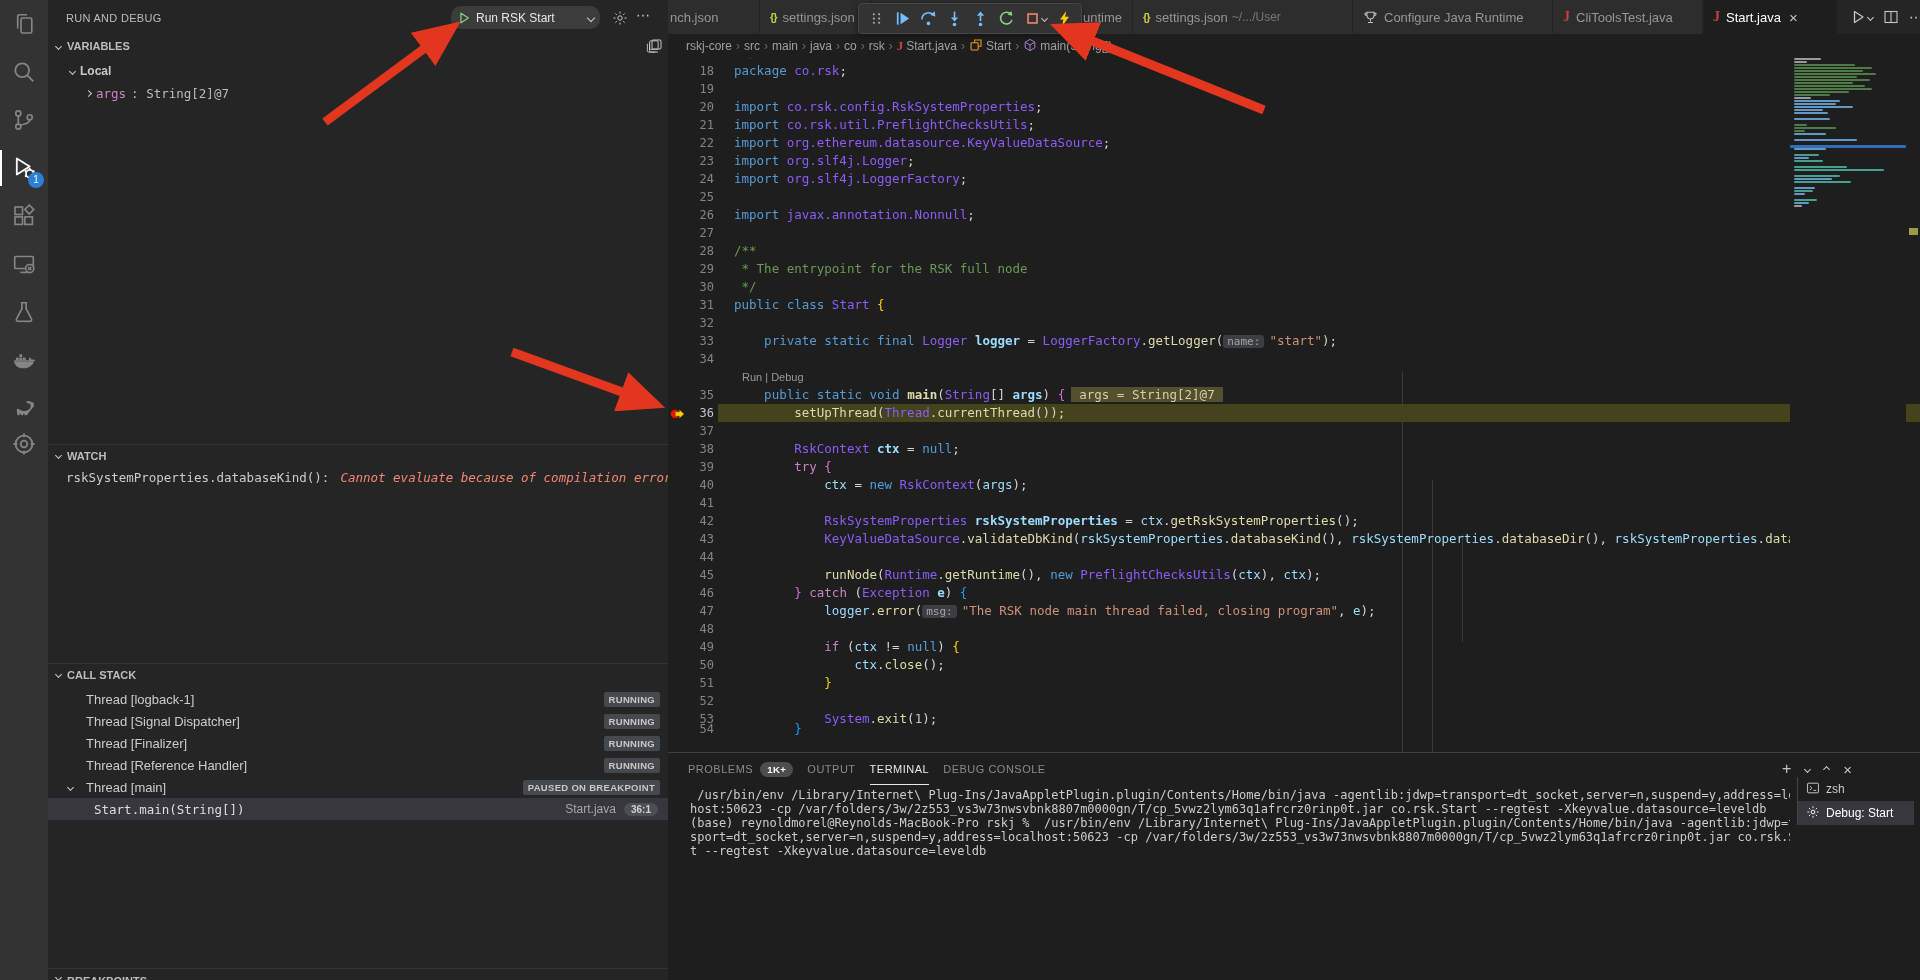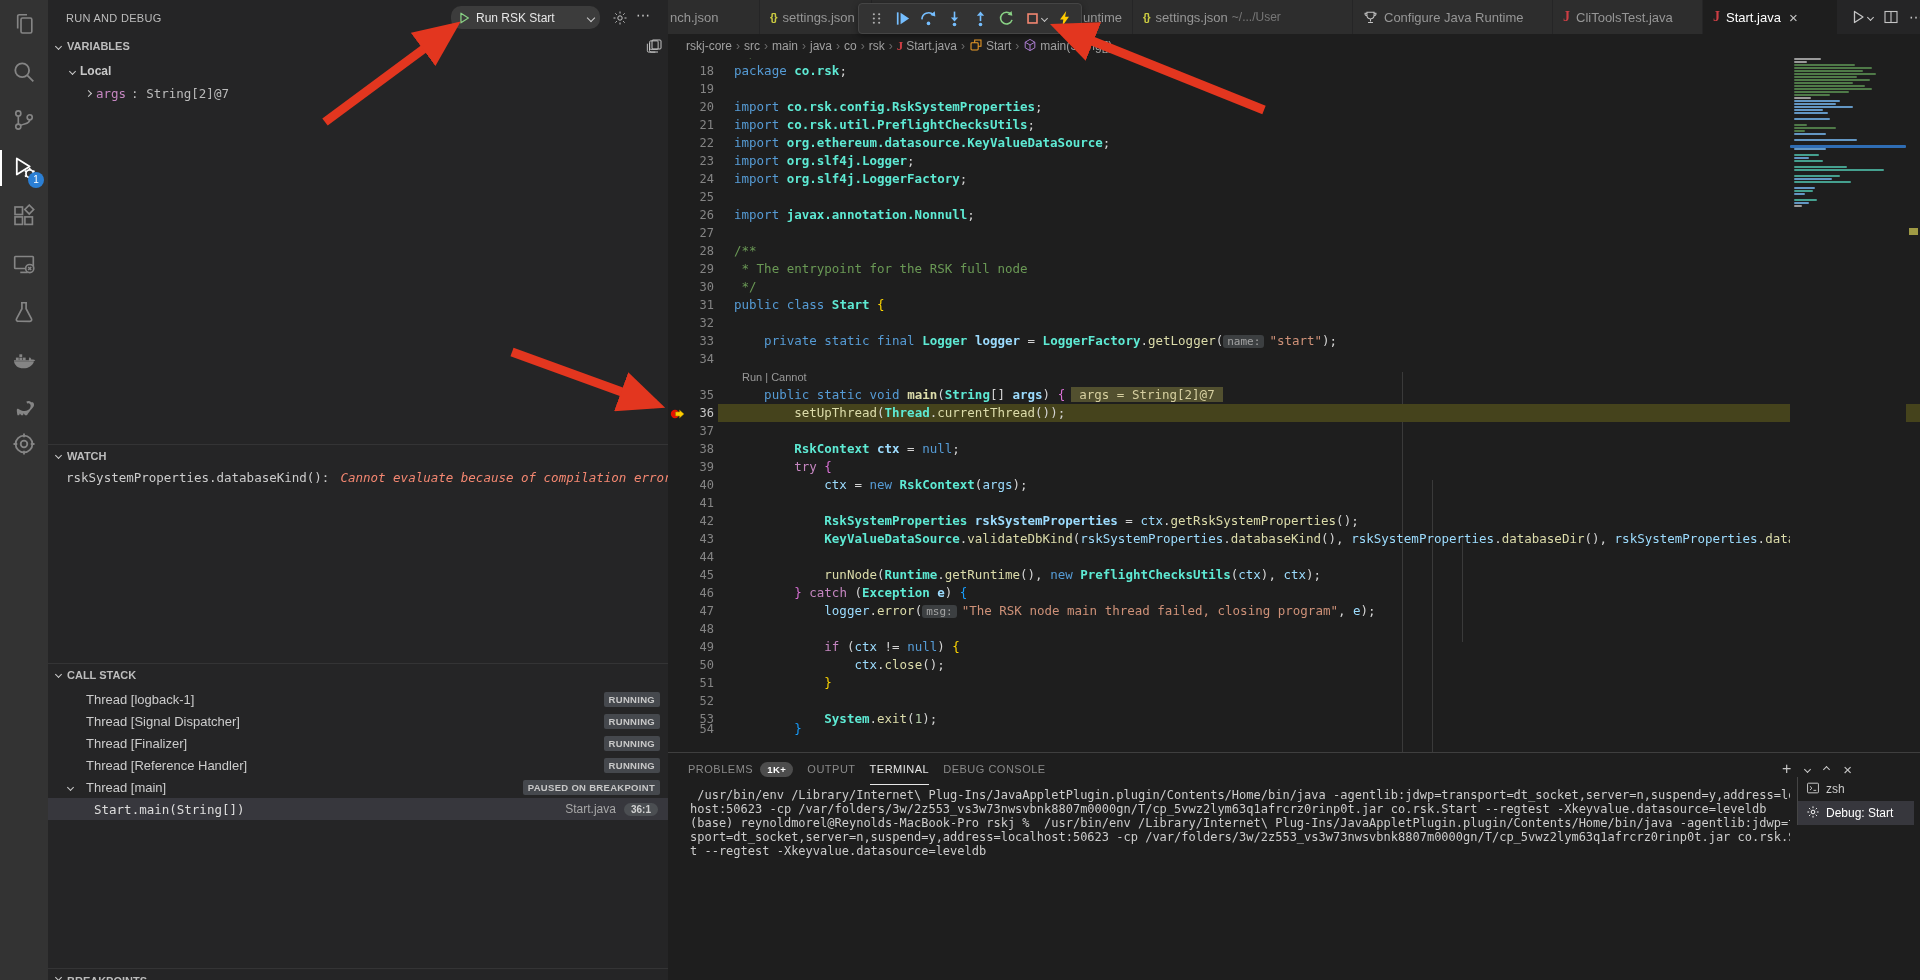--- a/index.html
+++ b/index.html
@@ -96,21 +96,21 @@
   #code-lines { position:absolute; left:0; top:-14px; width:100%; }
   .crow { position:absolute; left:0; width:100%; height:18px; display:flex; align-items:center;
           font-family:"DejaVu Sans Mono", monospace; font-size:12.5px; line-height:18px; white-space:pre; cursor:text; }
   .bpcol { flex:0 0 18px; height:18px; position:relative; }
   .bpcol svg { position:absolute; left:2px; top:1.5px; width:16px; height:16px; }
   .lnum { flex:0 0 28px; text-align:right; color:#858585; font-size:12px; }
   .crow.current .lnum { color:#c6c6c6; }
   .ltext { margin-left:20px; flex:1; height:18px; overflow:hidden; }
   .crow.current .bg { position:absolute; left:50px; right:0; top:0; bottom:0; background:#45431c; }
   .ltext, .bpcol, .lnum { position:relative; z-index:1; }
-  .tk-kw  { color:#569cd6; } .tk-kwc { color:#c586c0; } .tk-typ { color:#5eead4;font-weight:bold; }
+  .tk-kw  { color:#569cd6; } .tk-kwc { color:#c586c0; } .tk-typ { color:#8b5cf6; }
   .tk-fn  { color:#dcdcaa; } .tk-fnb { color:#dcdcaa; font-weight:bold; }
   .tk-var { color:#9cdcfe; } .tk-varb{ color:#9cdcfe; font-weight:bold; }
   .tk-str { color:#ce9178; } .tk-cmt { color:#6a9955; } .tk-num { color:#b5cea8; }
   .tk-pln { color:#d4d4d4; } .tk-op  { color:#d4d4d4; }
   .tk-brY { color:#ffd700; } .tk-brP { color:#da70d6; } .tk-brB { color:#179fff; }
   .tk-inlay { background:#3c3f41; color:#a2a2a2; border-radius:3px; font-size:11px; padding:0 4px; margin-right:5px; }
   .tk-dbg { background:#52502f; color:#d6cfa0; padding:0 8px; margin-left:6px; }
   .lens { margin-left:28px; font-family:"Liberation Sans",sans-serif; font-size:11px; color:#999999; cursor:pointer; }
 
   #minimap { position:absolute; right:14px; top:0; width:116px; height:694px; background:#1e1e1e; z-index:2; }
@@ -433,21 +433,21 @@
           <div class="crow" style="top: 144px;"><span class="bpcol"></span><span class="lnum">25</span><span class="ltext"></span></div>
           <div class="crow" style="top: 162px;"><span class="bpcol"></span><span class="lnum">26</span><span class="ltext"><span class="tk-kw">import</span><span class="tk-pln"> </span><span class="tk-typ">javax.annotation.Nonnull</span><span class="tk-pln">;</span></span></div>
           <div class="crow" style="top: 180px;"><span class="bpcol"></span><span class="lnum">27</span><span class="ltext"></span></div>
           <div class="crow" style="top: 198px;"><span class="bpcol"></span><span class="lnum">28</span><span class="ltext"><span class="tk-cmt">/**</span></span></div>
           <div class="crow" style="top: 216px;"><span class="bpcol"></span><span class="lnum">29</span><span class="ltext"><span class="tk-cmt"> * The entrypoint for the RSK full node</span></span></div>
           <div class="crow" style="top: 234px;"><span class="bpcol"></span><span class="lnum">30</span><span class="ltext"><span class="tk-cmt"> */</span></span></div>
           <div class="crow" style="top: 252px;"><span class="bpcol"></span><span class="lnum">31</span><span class="ltext"><span class="tk-kw">public</span><span class="tk-pln"> </span><span class="tk-kw">class</span><span class="tk-pln"> </span><span class="tk-typ">Start</span><span class="tk-pln"> </span><span class="tk-brY">{</span></span></div>
           <div class="crow" style="top: 270px;"><span class="bpcol"></span><span class="lnum">32</span><span class="ltext"></span></div>
           <div class="crow" style="top: 288px;"><span class="bpcol"></span><span class="lnum">33</span><span class="ltext"><span class="tk-pln">    </span><span class="tk-kw">private</span><span class="tk-pln"> </span><span class="tk-kw">static</span><span class="tk-pln"> </span><span class="tk-kw">final</span><span class="tk-pln"> </span><span class="tk-typ">Logger</span><span class="tk-pln"> </span><span class="tk-varb">logger</span><span class="tk-pln"> = </span><span class="tk-typ">LoggerFactory</span><span class="tk-pln">.</span><span class="tk-fn">getLogger</span><span class="tk-pln">(</span><span class="tk-inlay">name:</span><span class="tk-str">"start"</span><span class="tk-pln">);</span></span></div>
           <div class="crow" style="top: 306px;"><span class="bpcol"></span><span class="lnum">34</span><span class="ltext"></span></div>
-          <div class="crow" style="top: 324px;"><span class="bpcol"></span><span class="lnum"></span><span class="lens">Run | Cannot</span></div>
+          <div class="crow" style="top: 324px;"><span class="bpcol"></span><span class="lnum"></span><span class="lens">Run | Debug</span></div>
           <div class="crow" style="top: 342px;"><span class="bpcol"></span><span class="lnum">35</span><span class="ltext"><span class="tk-pln">    </span><span class="tk-kw">public</span><span class="tk-pln"> </span><span class="tk-kw">static</span><span class="tk-pln"> </span><span class="tk-kw">void</span><span class="tk-pln"> </span><span class="tk-fnb">main</span><span class="tk-pln">(</span><span class="tk-typ">String</span><span class="tk-pln">[] </span><span class="tk-varb">args</span><span class="tk-pln">) </span><span class="tk-brP">{</span><span class="tk-dbg">args = String[2]@7</span></span></div>
           <div class="crow current" style="top: 360px;"><div class="bg"></div><span class="bpcol"><svg viewBox="0 0 16 16">
                 <circle cx="5" cy="8" r="4.2" fill="#e51400"></circle>
                 <path d="M5.5 5.9h4V4L14 8l-4.5 4V10h-4z" fill="#ffcc00" stroke="#8f7d00" stroke-width="0.5"></path>
               </svg></span><span class="lnum">36</span><span class="ltext"><span class="tk-pln">        </span><span class="tk-fn">setUpThread</span><span class="tk-pln">(</span><span class="tk-typ">Thread</span><span class="tk-pln">.</span><span class="tk-fn">currentThread</span><span class="tk-pln">());</span></span></div>
           <div class="crow" style="top: 378px;"><span class="bpcol"></span><span class="lnum">37</span><span class="ltext"></span></div>
           <div class="crow" style="top: 396px;"><span class="bpcol"></span><span class="lnum">38</span><span class="ltext"><span class="tk-pln">        </span><span class="tk-typ">RskContext</span><span class="tk-pln"> </span><span class="tk-varb">ctx</span><span class="tk-pln"> = </span><span class="tk-kw">null</span><span class="tk-pln">;</span></span></div>
           <div class="crow" style="top: 414px;"><span class="bpcol"></span><span class="lnum">39</span><span class="ltext"><span class="tk-pln">        </span><span class="tk-kwc">try</span><span class="tk-pln"> </span><span class="tk-brP">{</span></span></div>
           <div class="crow" style="top: 432px;"><span class="bpcol"></span><span class="lnum">40</span><span class="ltext"><span class="tk-pln">            </span><span class="tk-var">ctx</span><span class="tk-pln"> = </span><span class="tk-kw">new</span><span class="tk-pln"> </span><span class="tk-typ">RskContext</span><span class="tk-pln">(</span><span class="tk-var">args</span><span class="tk-pln">);</span></span></div>
           <div class="crow" style="top: 450px;"><span class="bpcol"></span><span class="lnum">41</span><span class="ltext"></span></div>

